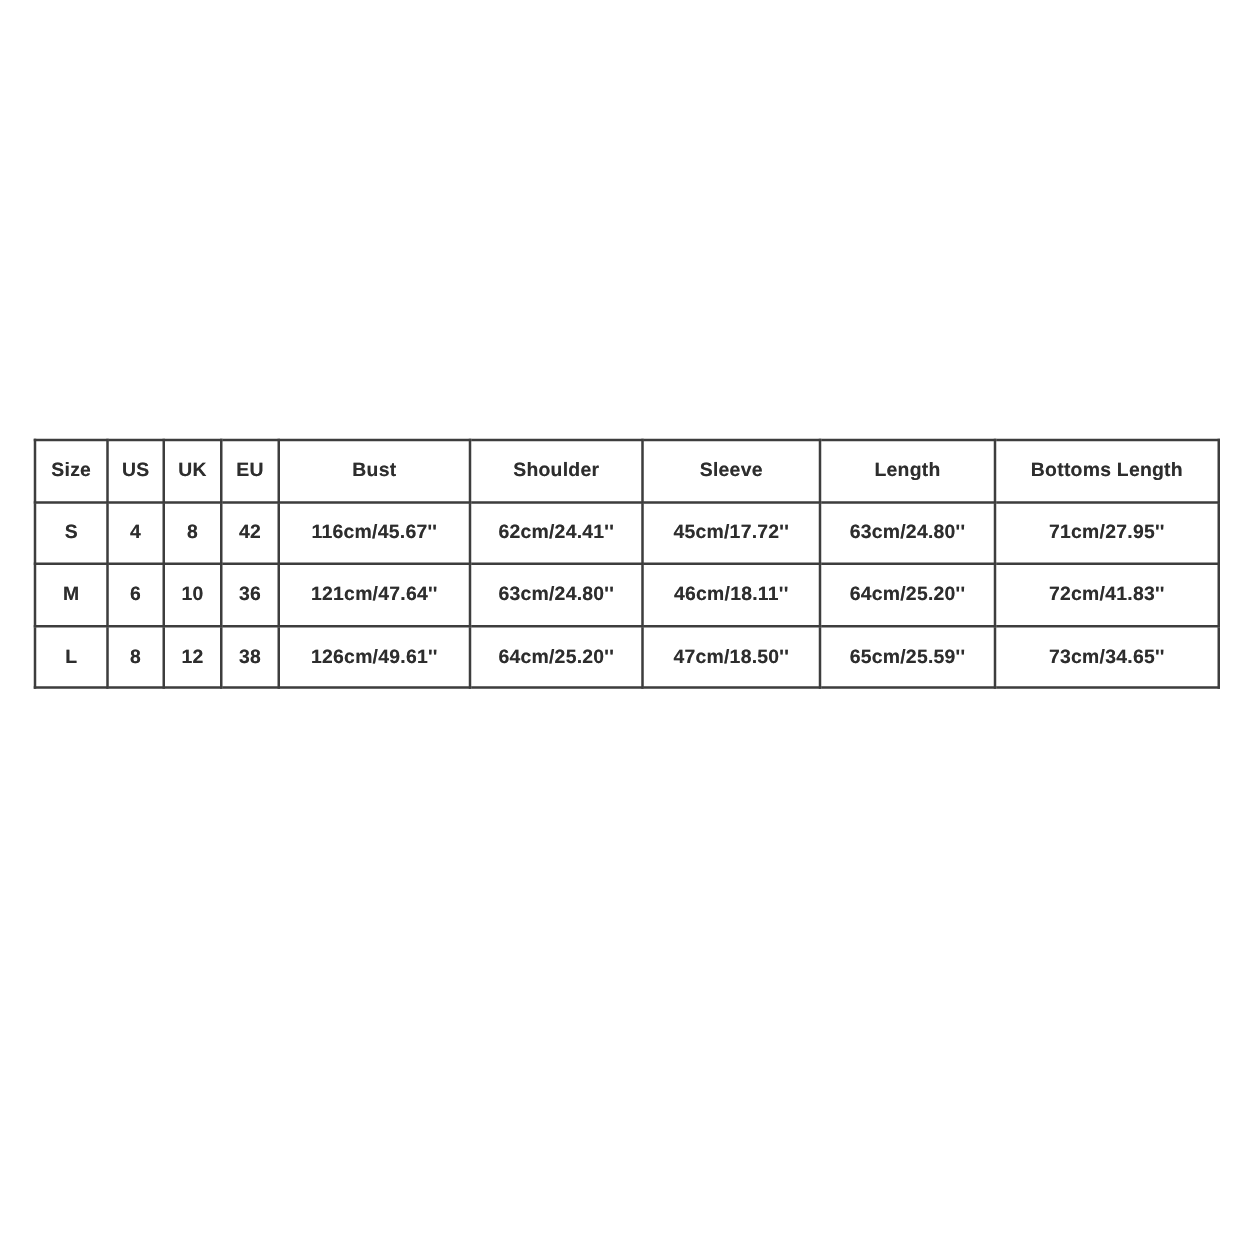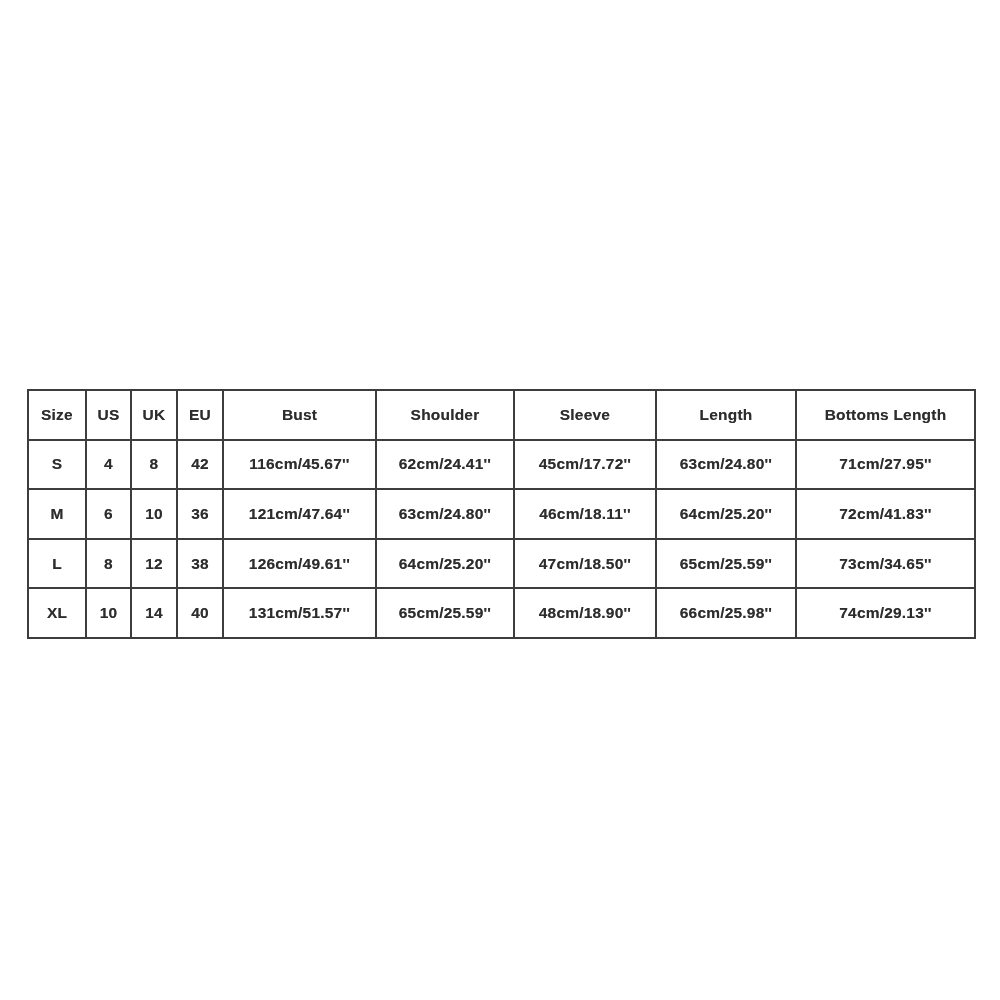--- a/index.html
+++ b/index.html
@@ -38,21 +38,20 @@
     color: #2d2d2d;
     letter-spacing: 0.2px;
     padding: 0 2px;
     height: 47.6px; 
     overflow: hidden;
     white-space: nowrap;
   }
   
   table.size-table {
     text-shadow: 0 0 0.4px rgba(45,45,45,0.55);
-    margin-top: 38px;
   }
   col.c-size    { width: 58px;  }
   col.c-us      { width: 45px;  }
   col.c-uk      { width: 46px;  }
   col.c-eu      { width: 46px;  }
   col.c-bust    { width: 153px; }
   col.c-shoulder{ width: 138px; }
   col.c-sleeve  { width: 142px; }
   col.c-length  { width: 140px; }
   col.c-bottoms { width: 179px; }
@@ -114,27 +113,16 @@
             <td>L</td>
             <td>8</td>
             <td>12</td>
             <td>38</td>
             <td>126cm/49.61''</td>
             <td>64cm/25.20''</td>
             <td>47cm/18.50''</td>
             <td>65cm/25.59''</td>
             <td>73cm/34.65''</td>
           </tr>
-          <tr>
-            <td>XL</td>
-            <td>10</td>
-            <td>14</td>
-            <td>40</td>
-            <td>131cm/51.57''</td>
-            <td>65cm/25.59''</td>
-            <td>48cm/18.90''</td>
-            <td>66cm/25.98''</td>
-            <td>74cm/29.13''</td>
-          </tr>
         </tbody>
     </table>
   </div>
 </div>
 
 </body></html>

